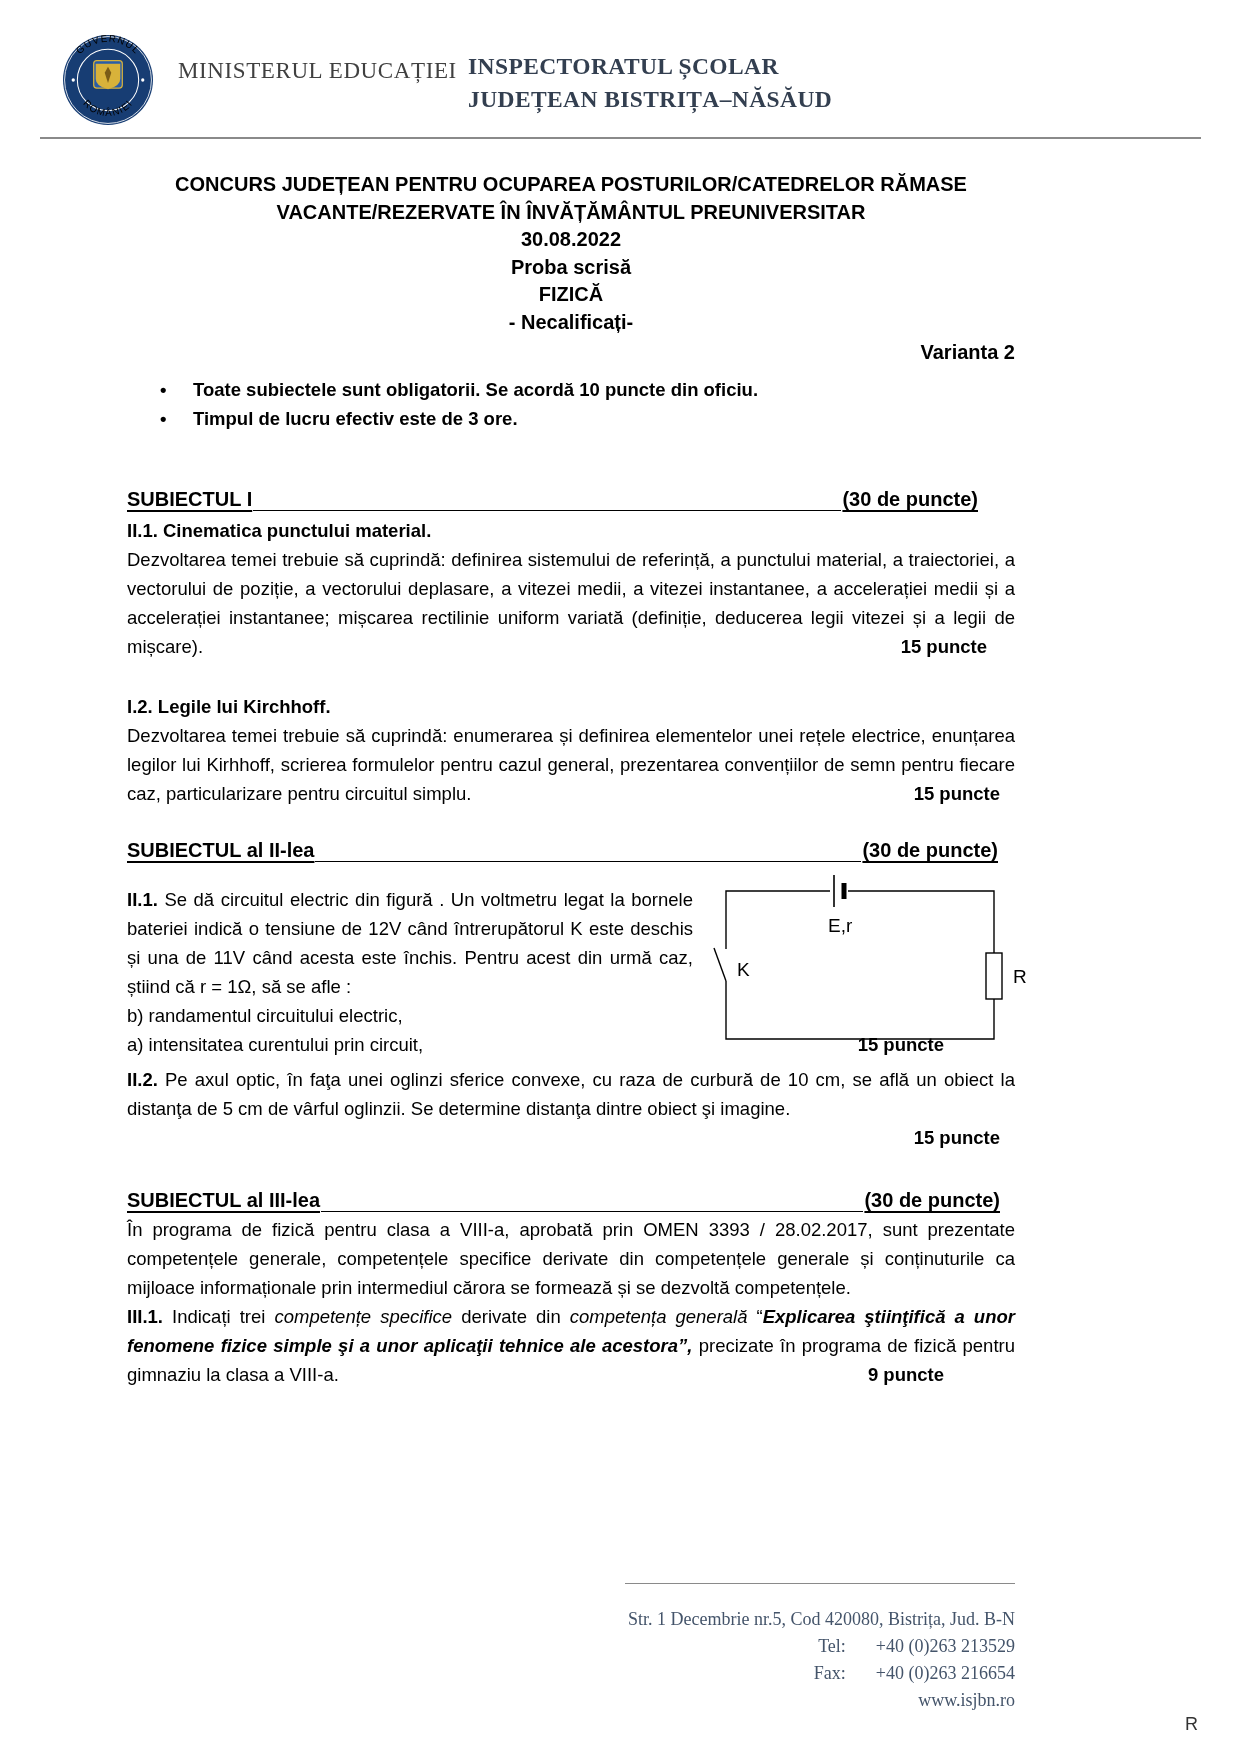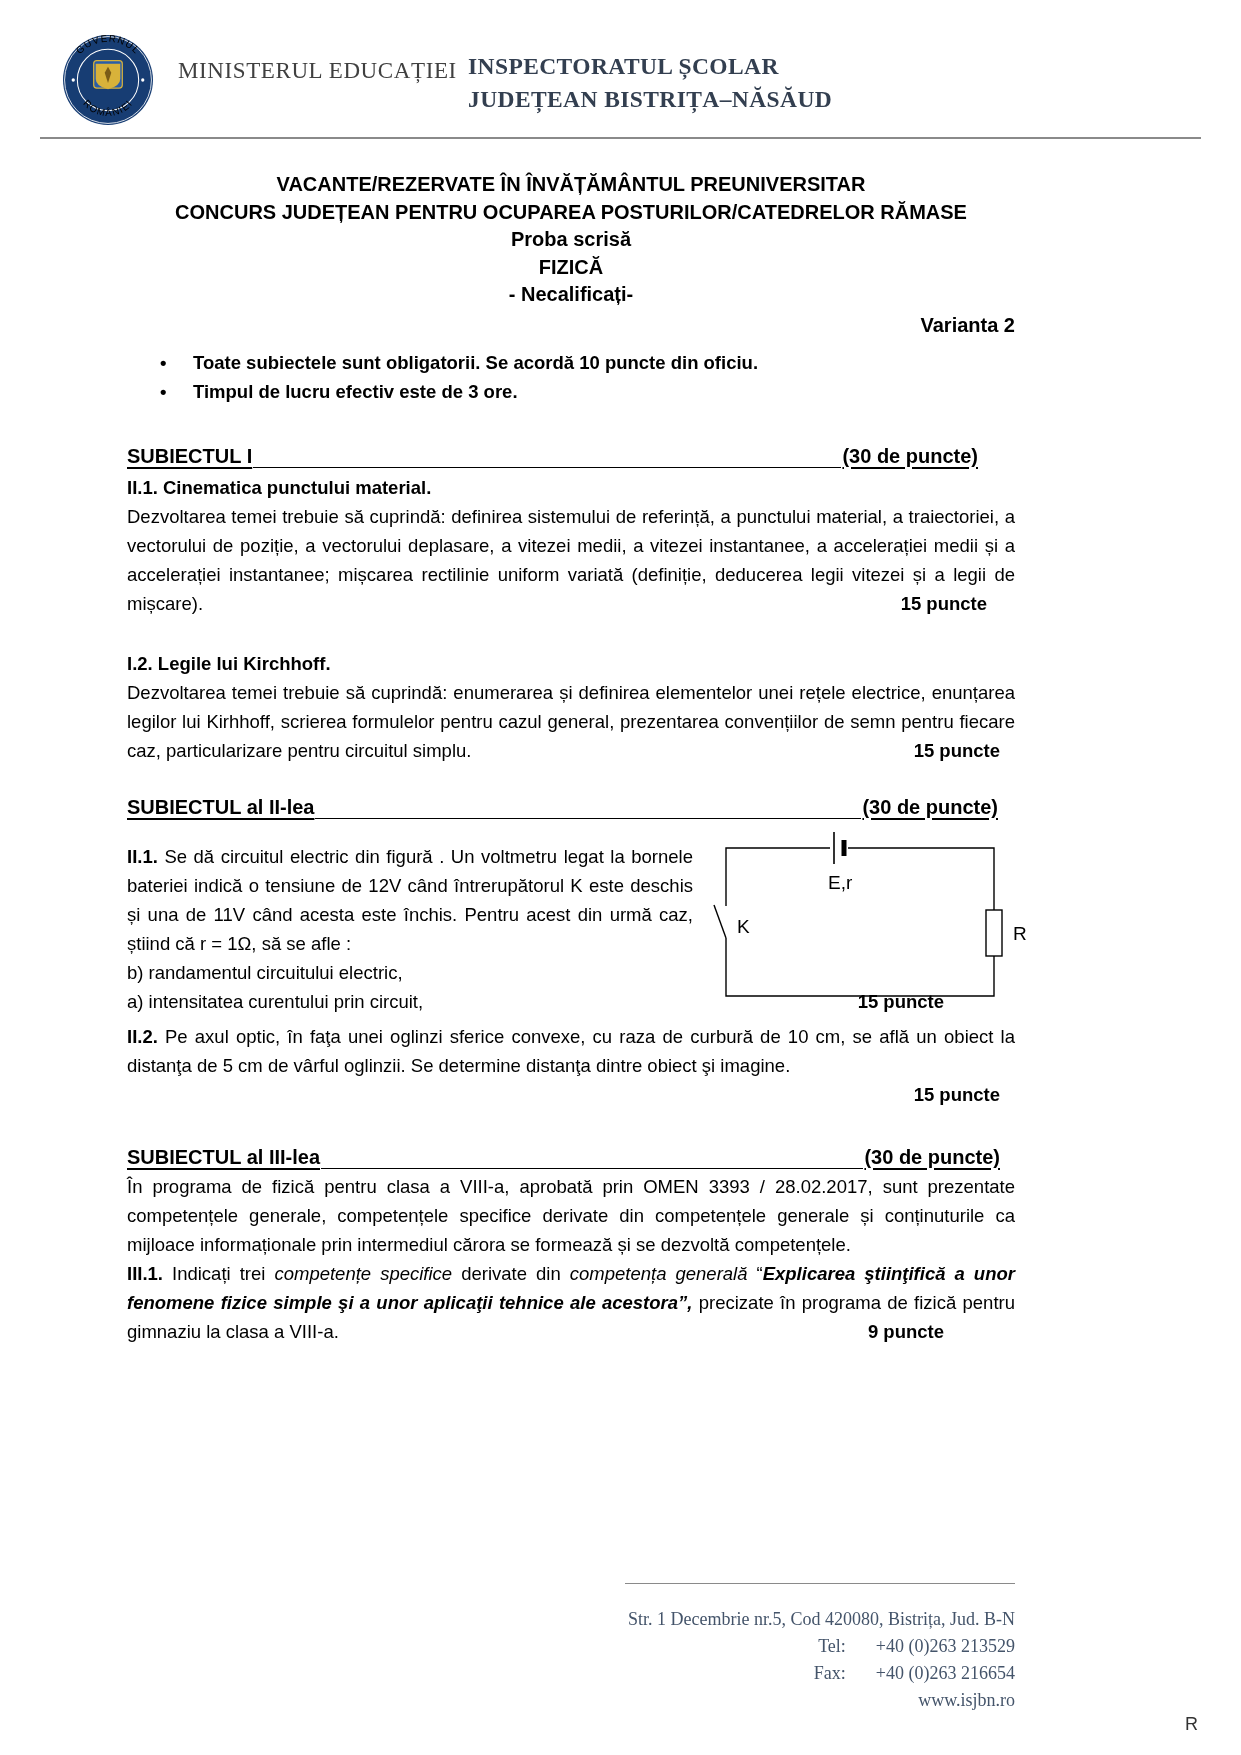--- a/index.html
+++ b/index.html
@@ -36,21 +36,21 @@
   .variant { text-align:right; font-weight:bold; font-size:20px; margin-top:2px; }
 
   .instructions { margin-top:8px; font-weight:bold; font-size:18.5px; }
   .instruction { position:relative; padding-left:66px; }
   .bullet { position:absolute; left:33px; top:0; }
 
   
   .sec-heading { display:flex; align-items:flex-end; font-weight:bold; font-size:20px; }
   .sec-heading .h-left, .sec-heading .h-right { text-decoration:underline; text-underline-offset:4px; white-space:nowrap; }
   .sec-heading .h-fill { flex:1; border-bottom:1.6px solid #000; margin:0 1px 3px 1px; }
-  .mt-s1 { margin-top:36px; padding-right:37px; }
+  .mt-s1 { margin-top:52px; padding-right:37px; }
   .mt-s2 { margin-top:28px; padding-right:17px; }
   .mt-s3 { margin-top:34px; padding-right:15px; }
 
   .item-title { font-weight:bold; margin-top:2px; }
   .para { text-align:justify; }
   .b { font-weight:bold; }
   .it { font-style:italic; }
   .bi { font-weight:bold; font-style:italic; }
 
   .points-line { text-align:right; font-weight:bold; }
@@ -117,22 +117,23 @@
       <div>INSPECTORATUL ȘCOLAR</div>
       <div>JUDEȚEAN BISTRIȚA–NĂSĂUD</div>
     </div>
 
     <div class="header-rule"></div>
   </div>
 
   <div class="content">
 
     <div class="title-block">
+      <div>CONCURS JUDEȚEAN PENTRU OCUPAREA POSTURILOR/CATEDRELOR RĂMASE</div>
       <div>VACANTE/REZERVATE ÎN ÎNVĂȚĂMÂNTUL PREUNIVERSITAR</div>
-      <div>CONCURS JUDEȚEAN PENTRU OCUPAREA POSTURILOR/CATEDRELOR RĂMASE</div>
+      <div>30.08.2022</div>
       <div>Proba scrisă</div>
       <div>FIZICĂ</div>
       <div>- Necalificați-</div>
     </div>
 
     <div class="variant">Varianta 2</div>
 
     <div class="instructions">
       <div class="instruction">
         <span class="bullet">•</span>

